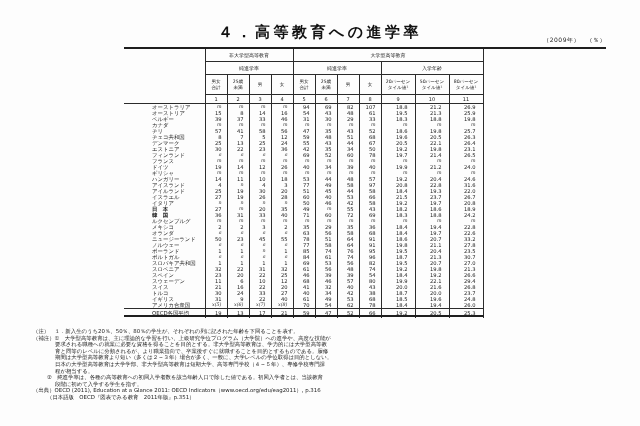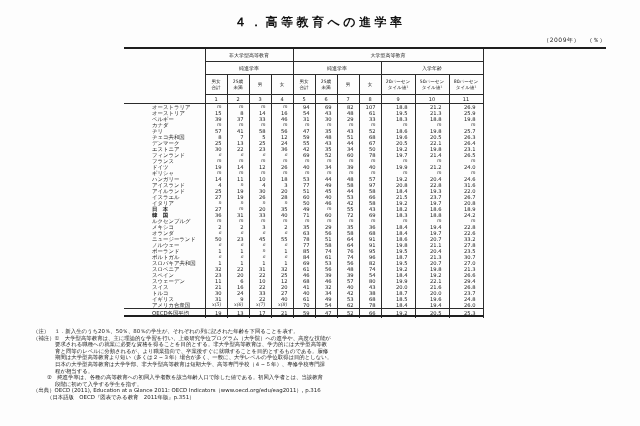--- a/index.html
+++ b/index.html
@@ -1,21 +1,21 @@
 <!DOCTYPE html>
 <html><head>
 <meta charset="utf-8">
 <style>
   html,body{margin:0;padding:0;}
   body{width:640px;height:426px;background:#ffffff;position:relative;overflow:hidden;
        font-family:"DejaVu Sans","Liberation Sans",sans-serif;color:#1c1c1c;
        -webkit-font-smoothing:antialiased;}
   .page{position:absolute;inset:0;background:#fdfdfd;}
-  .title{position:absolute;top:14px;left:0;width:640px;text-align:center;
-         font-size:12px;font-weight:bold;letter-spacing:3.5px;color:#111;}
+  .title{position:absolute;top:23px;left:0;width:640px;text-align:center;
+         font-size:15px;font-weight:bold;letter-spacing:3.5px;color:#111;}
   .unit{position:absolute;top:36px;left:0;width:606px;text-align:right;font-size:6px;color:#222;
         letter-spacing:.5px;}
   .rule{position:absolute;background:#1e1e1e;}
   .rule-top{left:124px;top:47px;width:482px;height:2px;}
   .rule-bottom{left:124px;top:315px;width:360px;height:2px;}
   table.stats{position:absolute;left:124px;top:49px;width:359px;border-collapse:collapse;
               table-layout:fixed;font-size:5px;color:#1a1a1a;}
   table.stats col.c-stub{width:81px;}
   table.stats col.c-n{width:22px;}
   table.stats col.c-p{width:34px;}

